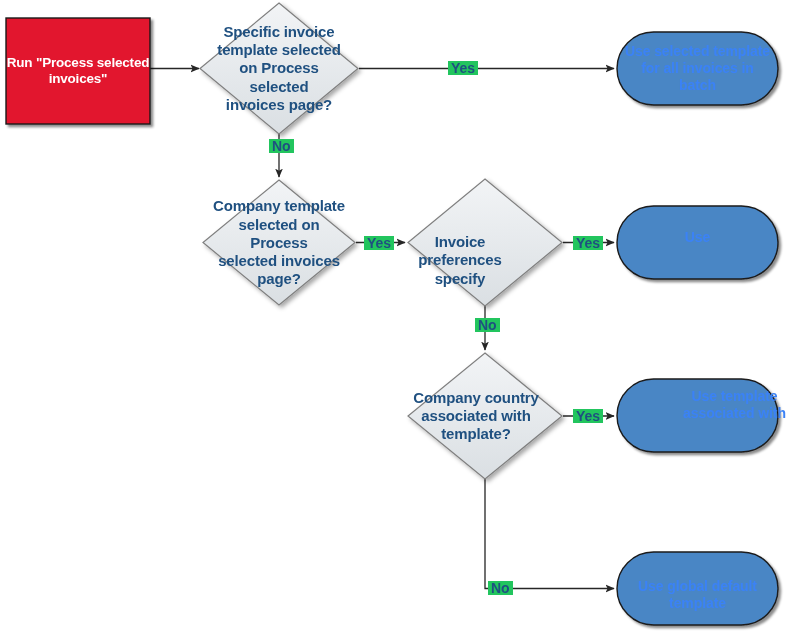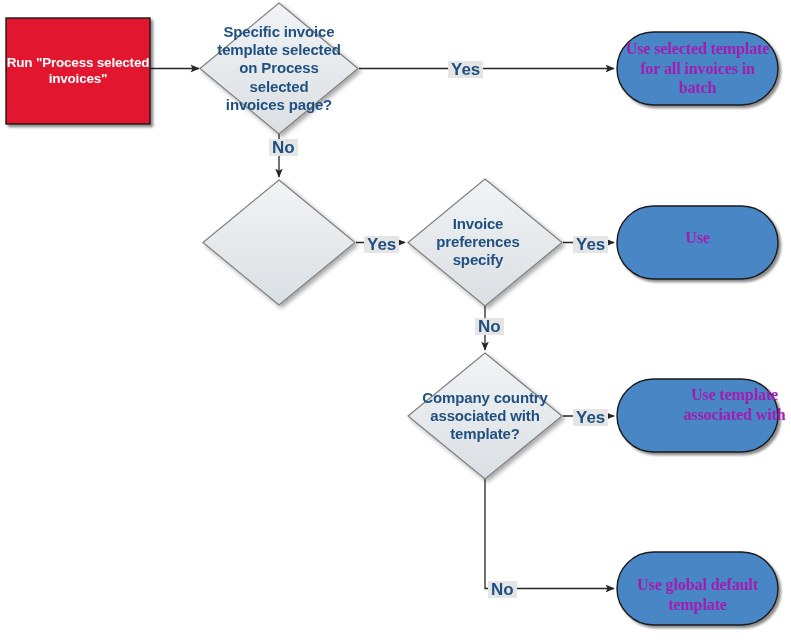--- a/index.html
+++ b/index.html
@@ -39,32 +39,31 @@
     font-weight: bold;
     letter-spacing: -0.2px;
   }
   .decision-label {
     color: #1f5080;
     font-size: 15px;
     font-weight: bold;
     letter-spacing: -0.15px;
   }
   .terminal-label {
-    color: #a21caf;
-    font-size: 16px;
+    color: #3b82f6;
+    font-size: 14px;
     font-weight: bold;
     letter-spacing: -0.1px;
-    font-family: Liberation Serif, serif;
   }
   .edge-label {
     position: absolute;
     color: #1f5080;
-    font-size: 17px;
+    font-size: 14px;
     font-weight: bold;
-    background: #e5e5e5;
+    background: #22c55e;
     padding: 0 3px;
     white-space: nowrap;
     line-height: 1;
     pointer-events: none;
   }
 </style>
 </head>
 <body>
 
 <div id="canvas">
@@ -122,26 +121,29 @@
   </svg>
 
   <div class="node-label start-label" style="left:6px; top:18px; width:144px; height:106px;">
     <span>Run "Process selected<br>invoices"</span>
   </div>
 
   <div class="node-label decision-label" style="left:212px; top:22px; width:134px; height:93px;">
     <span>Specific invoice<br>template selected<br>on Process selected<br>invoices page?</span>
   </div>
 
+  <div class="node-label decision-label" style="left:213px; top:197px; width:132px; height:92px;">
+    <span>Company template<br>selected on Process<br>selected invoices<br>page?</span>
+  </div>
 
-  <div class="node-label decision-label" style="left:412px; top:196px; width:132px; height:92px;">
+  <div class="node-label decision-label" style="left:394px; top:196px; width:132px; height:92px;align-items:flex-end;">
     <span>Invoice preferences<br>specify</span>
   </div>
 
-  <div class="node-label decision-label" style="left:419px; top:370px; width:132px; height:92px;">
+  <div class="node-label decision-label" style="left:410px; top:370px; width:132px; height:92px;">
     <span>Company country<br>associated with<br>template?</span>
   </div>
 
   <div class="node-label terminal-label" style="left:622px; top:32px; width:151px; height:73px;">
     <span>Use selected template<br>for all invoices in<br>batch</span>
   </div>
 
   <div class="node-label terminal-label" style="left:622px; top:206px; width:151px; height:64px;">
     <span>Use</span>
   </div>

